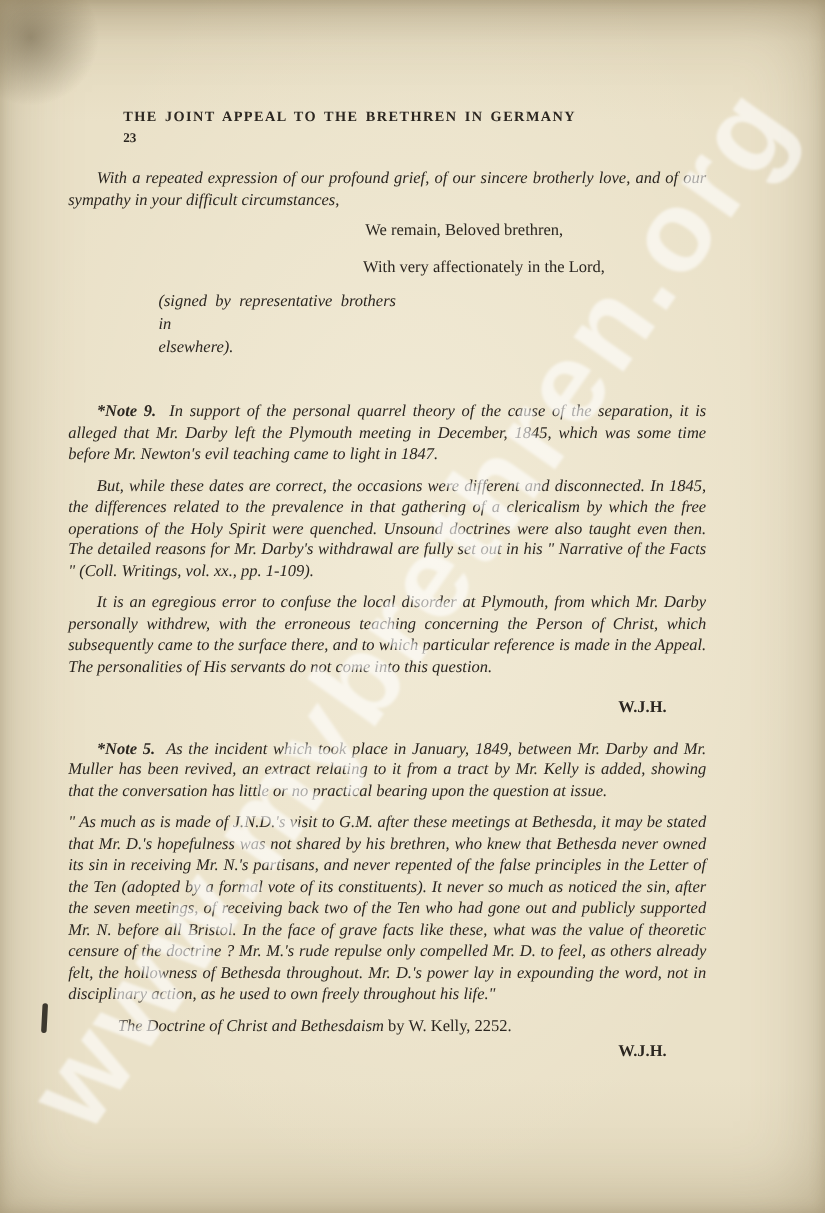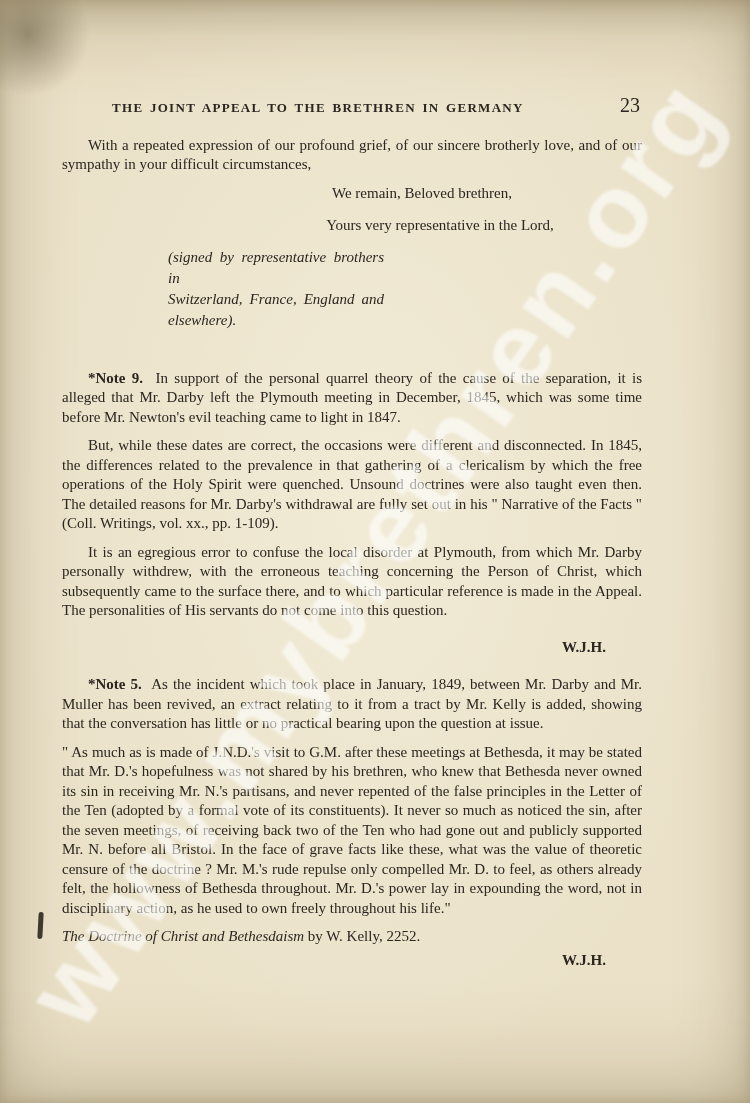--- a/index.html
+++ b/index.html
@@ -59,43 +59,43 @@
     z-index:4;
   }
 
   
   .content{
     position:absolute;left:62px;top:0;width:580px;z-index:2;
     font-size:15px;line-height:19.5px;
   }
   .header{
     display:flex;justify-content:space-between;align-items:baseline;
-    padding:96px 2px 0 50px;margin-bottom:18px;
+    padding:96px 2px 0 50px;margin-bottom:18px;flex-direction:column;
   }
   .running-title{
     font-weight:bold;font-size:13px;letter-spacing:1.3px;word-spacing:2px;
   }
-  .page-number{font-weight:normal;font-size:20px;}
+  .page-number{font-weight:bold;font-size:12px;}
 
   p{margin:0;text-align:center;}
-  .para{text-align:justify;margin-bottom:9px;}
+  .para{text-align:justify;margin-bottom:9px;font-style:italic;}
   .indent{text-indent:26px;}
   .remain{margin:4px 0 13px 140px;}
   .yours{margin:0 0 11px 176px;}
-  .signed{width:216px;margin:0 0 38px 106px;font-style:italic;}
+  .signed{width:216px;margin:0 0 38px 82px;font-style:italic;}
   .signed-line{line-height:21px;}
   .signed-line.j{text-align:justify;text-align-last:justify;}
   .note-label{font-weight:bold;}
   .initials{
     text-align:right;padding-right:36px;font-weight:bold;
     margin:17px 0 18px 0;
   }
   .initials.last{margin-bottom:0;margin-top:4px;}
   .attribution{text-align:left;margin-bottom:2px;}
-  .italic{font-style:italic;}
+  .italic{font-style:italic;margin-left:45px;}
 </style>
 </head>
 <body>
 
 <div class="page">
 
   <div class="watermark">www.mybrethren.org</div>
 
 
   <div class="ink-mark"></div>
@@ -104,25 +104,24 @@
 
     <div class="header">
       <span class="running-title">THE JOINT APPEAL TO THE BRETHREN IN GERMANY</span>
       <span class="page-number">23</span>
     </div>
 
     <p class="para indent">With a repeated expression of our profound grief, of our sincere brotherly love, and of our sympathy in your difficult circumstances,</p>
 
     <p class="remain">We remain, Beloved brethren,</p>
 
-    <p class="yours">Yours very representative in the Lord,</p>
+    <p class="yours">With very affectionately in the Lord,</p>
 
     <div class="signed">
       <div class="signed-line j">(signed by representative brothers in</div>
-      <div class="signed-line j">Switzerland, France, England and</div>
       <div class="signed-line">elsewhere).</div>
     </div>
 
     <p class="para indent"><b class="note-label">*Note 9.</b>&nbsp;
       <span>In support of the personal quarrel theory of the cause of the separation, it is alleged that Mr. Darby left the Plymouth meeting in December, 1845, which was some time before Mr. Newton's evil teaching came to light in 1847.</span></p>
 
     <p class="para indent">But, while these dates are correct, the occasions were different and disconnected.  In 1845, the differences related to the prevalence in that gathering of a clericalism by which the free operations of the Holy Spirit were quenched.  Unsound doctrines were also taught even then. The detailed reasons for Mr. Darby's withdrawal are fully set out in his " Narrative of the Facts " (Coll. Writings, vol. xx., pp. 1-109).</p>
 
     <p class="para indent">It is an egregious error to confuse the local disorder at Plymouth, from which Mr. Darby personally withdrew, with the erroneous teaching concerning the Person of Christ, which subsequently came to the surface there, and to which particular reference is made in the Appeal.  The personalities of His servants do not come into this question.</p>
 

